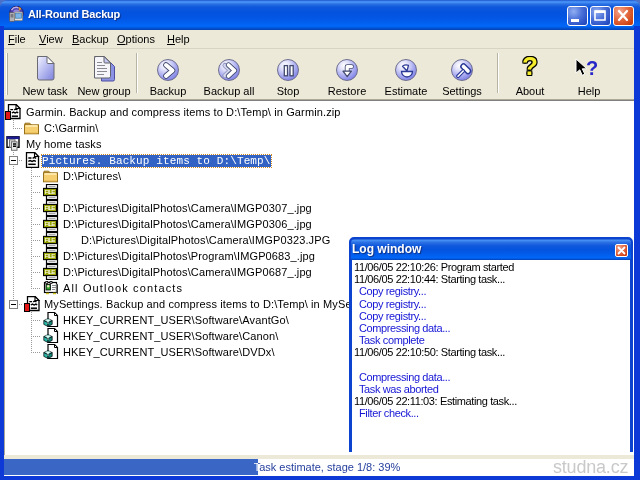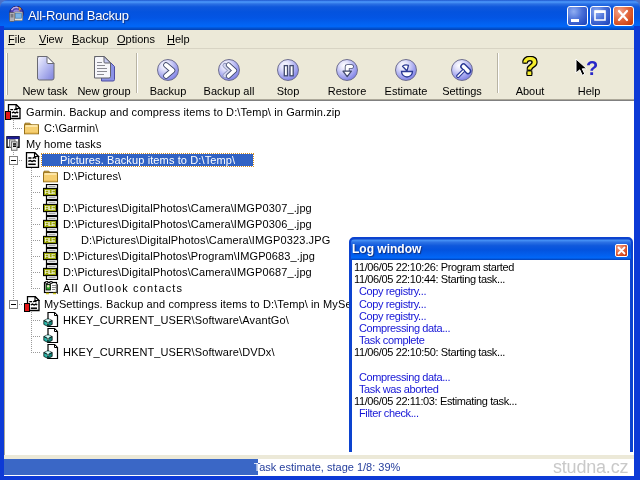--- a/index.html
+++ b/index.html
@@ -5,21 +5,21 @@
 svg{display:block}
 html,body{margin:0;padding:0;width:640px;height:480px;overflow:hidden;
  font-family:"Liberation Sans",sans-serif;background:#4a70c8;}
 #win{position:absolute;left:0;top:0;width:640px;height:480px;}
 .abs{position:absolute;}
 
 #titlebar{left:0;top:0;width:640px;height:30px;border-radius:8px 8px 0 0;
  background:linear-gradient(180deg,#1b52c8 0%,#3e85f2 4%,#4b97f8 7%,#2c71e4 13%,
   #0f58dc 23%,#0453de 40%,#0355e4 60%,#0260ef 76%,#0167f8 88%,#0250cc 95%,#0340b4 100%);}
 #appicon{left:8px;top:6px;}
-#title{left:28px;top:8px;color:#fff;font-weight:normal;font-size:13px;
+#title{left:28px;top:8px;color:#fff;font-weight:bold;font-size:11px;
  text-shadow:1px 1px 1px #103080;letter-spacing:-0.2px;}
 .capbtn{top:6px;width:21px;height:20px;border:1px solid #fff;border-radius:3px;box-sizing:border-box;}
 .bluebtn{background:radial-gradient(circle at 30% 25%,#90aef2 0%,#4a70d8 45%,#2950c4 80%,#1e44b6 100%);}
 #btnmin{left:567px;}
 #btnmax{left:590px;}
 #btnclose{left:613px;background:radial-gradient(circle at 30% 25%,#f4a48c 0%,#e2683e 45%,#d04414 80%,#bc3608 100%);}
 
 #menubar{left:4px;top:30px;width:630px;height:18px;background:#ece9d8;border-bottom:1px solid #d8d4c4;}
 .menu{position:absolute;top:3px;font-size:11px;color:#000;}
 
@@ -33,21 +33,21 @@
 .tsep{position:absolute;top:4px;width:1px;height:40px;background:#b8b4a4;border-right:1px solid #fff;}
 
 #client{left:4px;top:100px;width:630px;height:355px;background:#fff;
  border-top:1px solid #808080;border-left:1px solid #aca899;box-sizing:border-box;}
 .r{position:absolute;height:16px;font-size:11px;line-height:16px;color:#000;white-space:pre;letter-spacing:0.12px;}
 .ic{position:absolute;width:16px;height:16px;}
 .vline{position:absolute;width:1px;background-image:repeating-linear-gradient(to bottom,#9a9a9a 0 1px,transparent 1px 2px);}
 .hline{position:absolute;height:1px;background-image:repeating-linear-gradient(to right,#9a9a9a 0 1px,transparent 1px 2px);}
 .ebox{position:absolute;width:9px;height:9px;background:#fff;border:1px solid #828282;box-sizing:border-box;}
 .ebox::after{content:"";position:absolute;left:1px;top:3px;width:5px;height:1px;background:#000;}
-.sel{background:#3162c4;color:#fff;outline:1px dotted #cf8b22;padding:0 18px;}
+.sel{background:#3162c4;color:#fff;outline:1px dotted #cf8b22;padding:0 0;font-family:Liberation Mono, monospace;}
 
 #logwin{left:349px;top:237px;width:284px;height:215px;background:#fff;
  border:3px solid #0c43cf;border-radius:5px 5px 0 0;box-sizing:border-box;}
 #logtitle{position:absolute;left:-1px;top:-1px;width:280px;height:21px;border-radius:4px 4px 0 0;
  background:linear-gradient(180deg,#1b52c8 0%,#4691f6 6%,#2c71e4 16%,#0f58dc 32%,#0453de 52%,#0260ef 78%,#0167f8 90%,#0340b4 100%);}
 #logtitle span{position:absolute;left:1px;top:3px;color:#fff;font-weight:bold;font-size:12px;text-shadow:1px 1px 1px #103080;}
 #logclose{position:absolute;right:2px;top:4px;width:13px;height:13px;border:1px solid #fff;border-radius:2px;box-sizing:border-box;
  background:radial-gradient(circle at 30% 25%,#f2a088 0%,#e16a43 45%,#cc3a12 85%);}
 #logbody{position:absolute;left:0px;top:21px;width:278px;height:232px;background:#fff;overflow:hidden;}
 .ll{position:absolute;font-size:11px;white-space:pre;color:#000;height:13px;line-height:13px;letter-spacing:-0.38px;}
@@ -340,20 +340,21 @@
         <use href="#sy-taskz"></use>
       </svg>
     <div class="r" style="left:39px;top:195px">MySettings. Backup and compress items to D:\Temp\ in MySettings.zip</div>
     <svg class="ic" style="left:38px;top:211px">
         <use href="#sy-reg"></use>
       </svg>
     <div class="r" style="left:58px;top:211px">HKEY_CURRENT_USER\Software\AvantGo\</div>
     <svg class="ic" style="left:38px;top:227px">
         <use href="#sy-reg"></use>
       </svg>
+    <div class="r" style="left:58px;top:227px">HKEY_CURRENT_USER\Software\Canon\</div>
     <svg class="ic" style="left:38px;top:243px">
         <use href="#sy-reg"></use>
       </svg>
     <div class="r" style="left:58px;top:243px">HKEY_CURRENT_USER\Software\DVDx\</div>
   </div>
 
   <div class="abs" id="logwin">
     <div id="logtitle">
         <span>Log window</span>
       </div>

